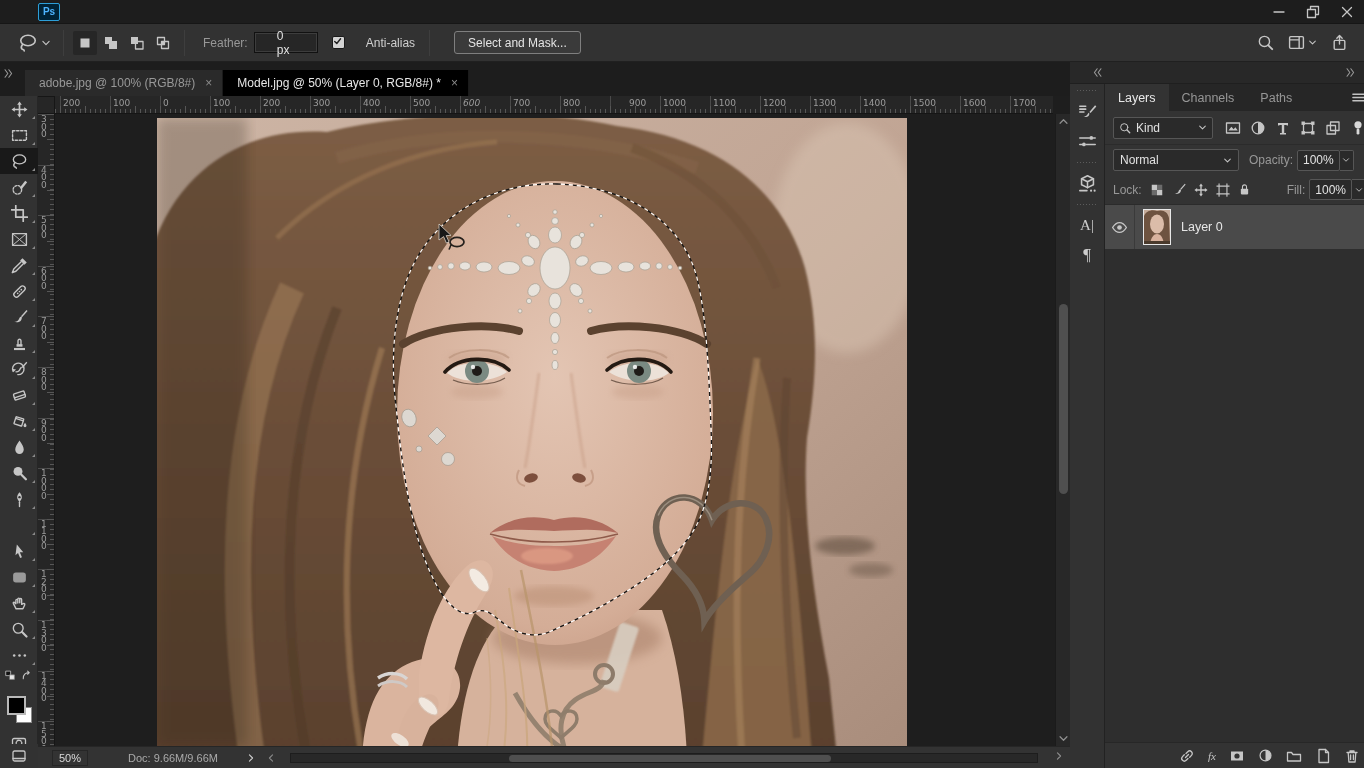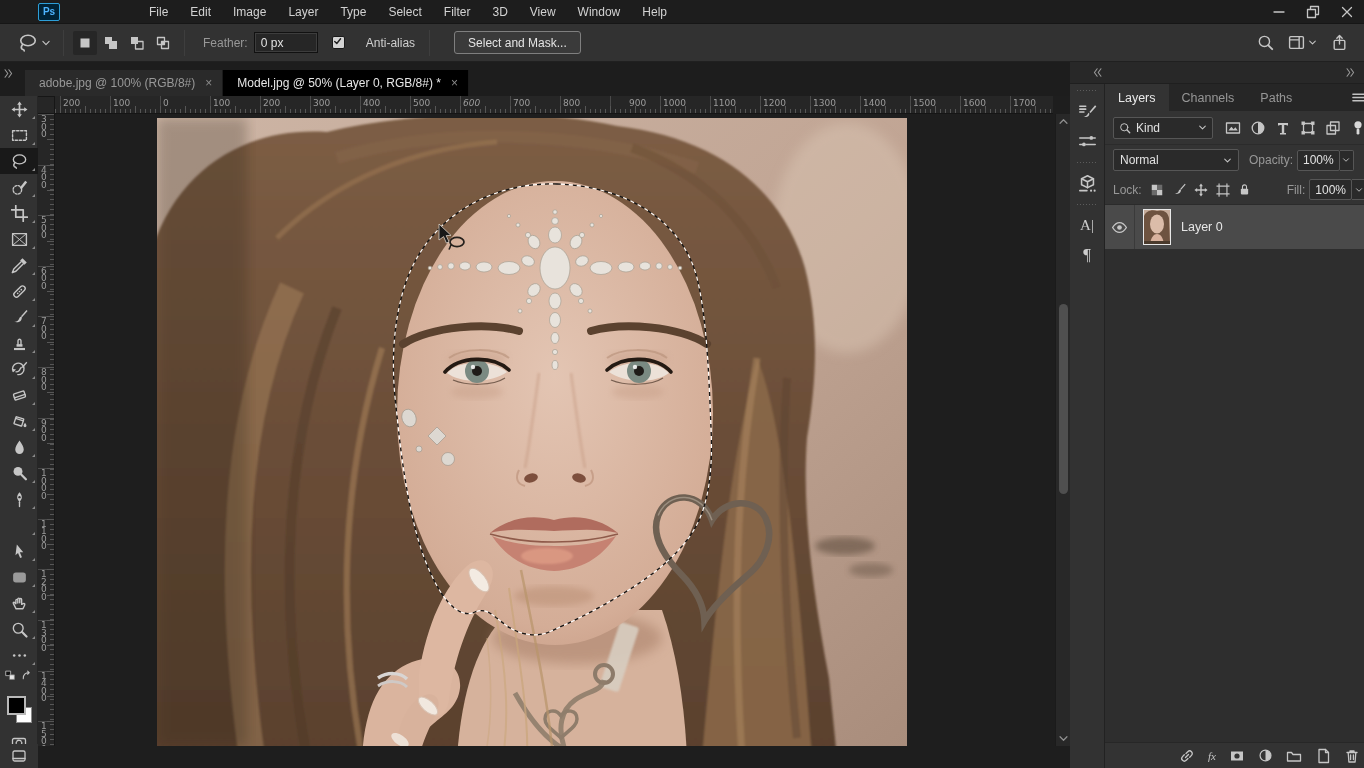--- a/index.html
+++ b/index.html
@@ -21,21 +21,21 @@
   .win-btn{width:34px;height:24px;display:flex;align-items:center;justify-content:center;color:#9a9a9a;}
   
   #optionsbar{position:absolute;left:0;top:24px;width:1364px;height:38px;background:#323232;
               border-bottom:1px solid #202020;display:flex;align-items:center;}
   .opt-sep{width:1px;height:26px;background:#252525;border-right:1px solid #3e3e3e;margin:0 8px;}
   #tool-preset{display:flex;align-items:center;gap:3px;margin-left:14px;padding:3px 4px;}
   .mode-btn{width:24px;height:24px;display:flex;align-items:center;justify-content:center;border-radius:2px;margin:0 1px;color:#cfcfcf;}
   .mode-btn.active{background:#262626;}
   .opt-label{color:#989898;margin:0 6px 0 10px;}
   #feather-input{width:64px;height:21px;background:#262626;border:1px solid #111;
-                 box-shadow:0 0 0 1px #3d3d3d inset;color:#e2e2e2;padding:0 6px;display:flex;align-items:center;}
+                 box-shadow:0 0 0 1px #3d3d3d inset;color:#e2e2e2;padding:0 22px;display:flex;align-items:center;}
   #antialias-box{width:13px;height:13px;background:#d4d4d4;border:1px solid #1a1a1a;border-radius:2px;
                  margin:0 6px 0 14px;display:flex;align-items:center;justify-content:center;}
   #select-mask-btn{margin-left:16px;height:23px;padding:0 13px;border:1px solid #7f7f7f;border-radius:3px;
                    background:#3a3a3a;color:#e4e4e4;display:flex;align-items:center;}
   #opt-right{margin-left:auto;display:flex;align-items:center;gap:14px;margin-right:16px;}
   
   #tabbar{position:absolute;left:0;top:62px;width:1070px;height:34px;background:#1d1d1d;display:flex;align-items:flex-end;}
   #tab-strip-chevron{position:absolute;left:3px;top:6px;color:#9a9a9a;}
   #doc-tabs{display:flex;margin-left:25px;height:26px;}
   .tab{display:flex;align-items:center;padding:0 10px 0 14px;background:#2a2a2a;color:#989898;
@@ -137,33 +137,20 @@
   @keyframes marchb{to{stroke-dashoffset:-8;}}
   @keyframes marchw{to{stroke-dashoffset:-4;}}
 </style>
 </head>
 <body>
 
 <div id="app">
 
   <div id="titlebar">
     <div id="ps-logo">Ps</div>
-    <div id="menu-items">
-        <div class="menu-item">File</div>
-        <div class="menu-item">Edit</div>
-        <div class="menu-item">Image</div>
-        <div class="menu-item">Layer</div>
-        <div class="menu-item">Type</div>
-        <div class="menu-item">Select</div>
-        <div class="menu-item">Filter</div>
-        <div class="menu-item">3D</div>
-        <div class="menu-item">View</div>
-        <div class="menu-item">Window</div>
-        <div class="menu-item">Help</div>
-      </div>
     <div id="win-controls">
       <div class="win-btn">
           <span class="ico">
             <svg viewBox="0 0 16 16" width="16" height="16" fill="none" stroke="currentColor" stroke-width="1.3" stroke-linecap="round" stroke-linejoin="round">
               <path d="M3 8h10"></path>
             </svg>
           </span>
         </div>
       <div class="win-btn">
           <span class="ico">
@@ -803,20 +790,42 @@
         </span>
       <div class="thumb"></div>
       <span class="chev ico" style="bottom:2px;">
           <svg viewBox="0 0 16 16" width="11" height="11" fill="none" stroke="currentColor" stroke-width="1.3" stroke-linecap="round" stroke-linejoin="round">
             <path d="M3 5.5 8 10.5 13 5.5" stroke-width="1.8"></path>
           </svg>
         </span>
     </div>
   </div>
 
+  <div id="statusbar">
+    <div id="zoom-field">50%</div>
+    <div id="doc-info">Doc: 9.66M/9.66M</div>
+    <span id="status-chev1" class="ico">
+        <svg viewBox="0 0 16 16" width="10" height="10" fill="none" stroke="currentColor" stroke-width="1.3" stroke-linecap="round" stroke-linejoin="round">
+          <path d="M5.5 3 10.5 8 5.5 13" stroke-width="1.8"></path>
+        </svg>
+      </span>
+    <span id="status-chev2" class="ico">
+        <svg viewBox="0 0 16 16" width="10" height="10" fill="none" stroke="currentColor" stroke-width="1.3" stroke-linecap="round" stroke-linejoin="round">
+          <path d="M10.5 3 5.5 8 10.5 13" stroke-width="1.8"></path>
+        </svg>
+      </span>
+    <div id="hscroll">
+      <div class="thumb"></div>
+    </div>
+    <span id="status-right-chev" class="ico">
+        <svg viewBox="0 0 16 16" width="10" height="10" fill="none" stroke="currentColor" stroke-width="1.3" stroke-linecap="round" stroke-linejoin="round">
+          <path d="M5.5 3 10.5 8 5.5 13" stroke-width="1.8"></path>
+        </svg>
+      </span>
+  </div>
 
   <div id="rightcol">
     <div id="rc-top">
       <span class="chev-l ico">
           <svg viewBox="0 0 16 16" width="11" height="11" fill="none" stroke="currentColor" stroke-width="1.3" stroke-linecap="round" stroke-linejoin="round">
             <path d="M7.5 2.5 3.5 8 7.5 13.5M13 2.5 9 8 13 13.5" stroke-width="1.6"></path>
           </svg>
         </span>
       <span class="chev-r ico">
           <svg viewBox="0 0 16 16" width="11" height="11" fill="none" stroke="currentColor" stroke-width="1.3" stroke-linecap="round" stroke-linejoin="round">

